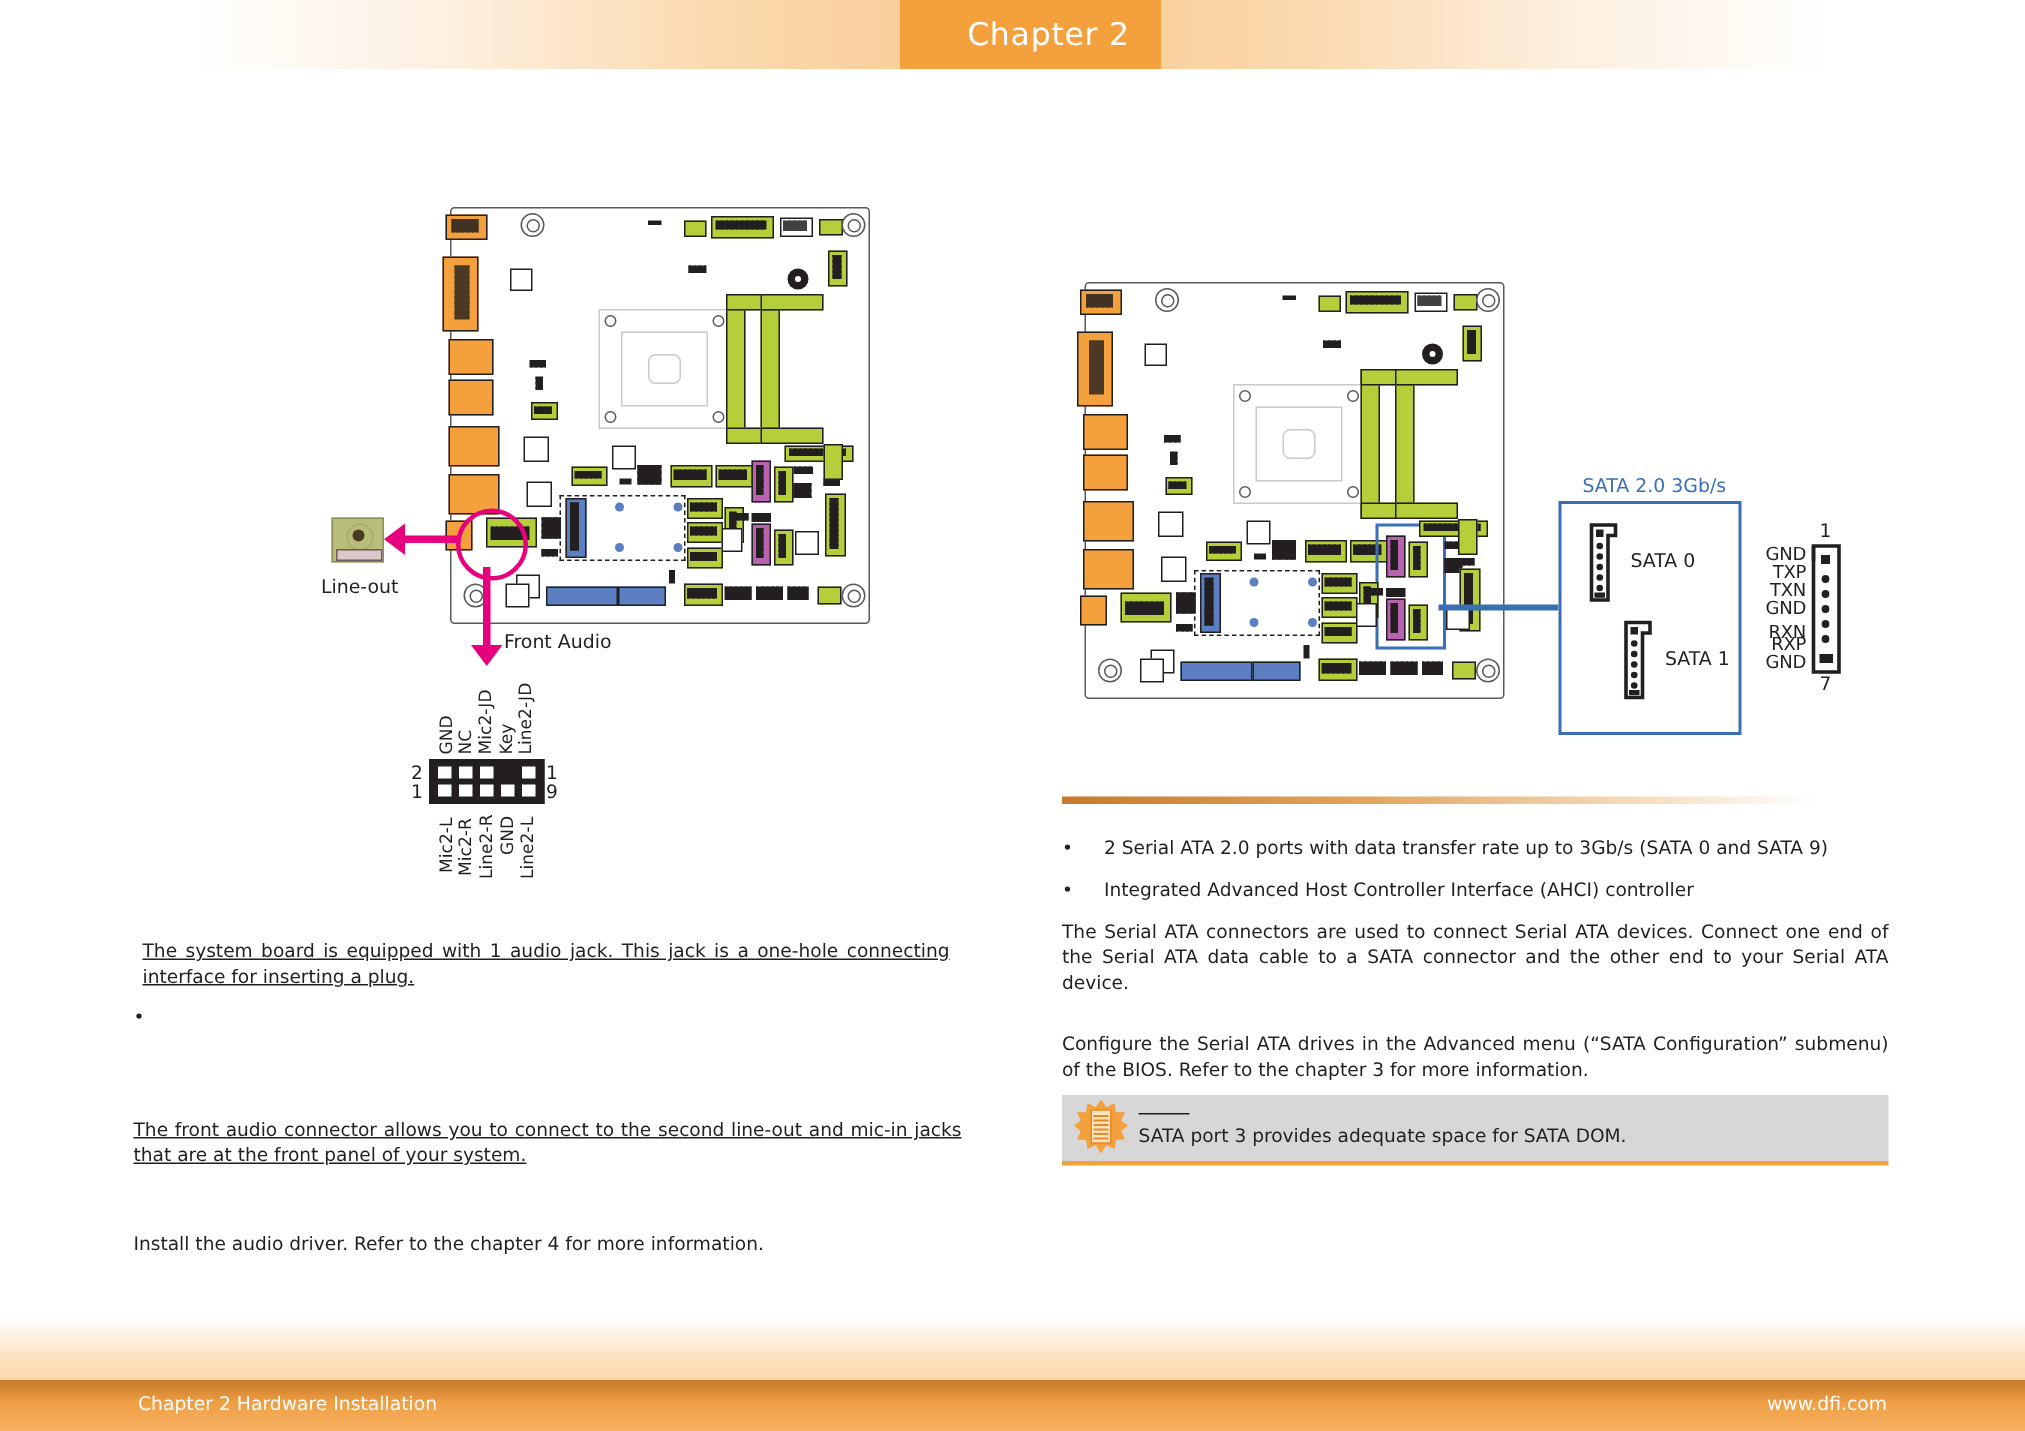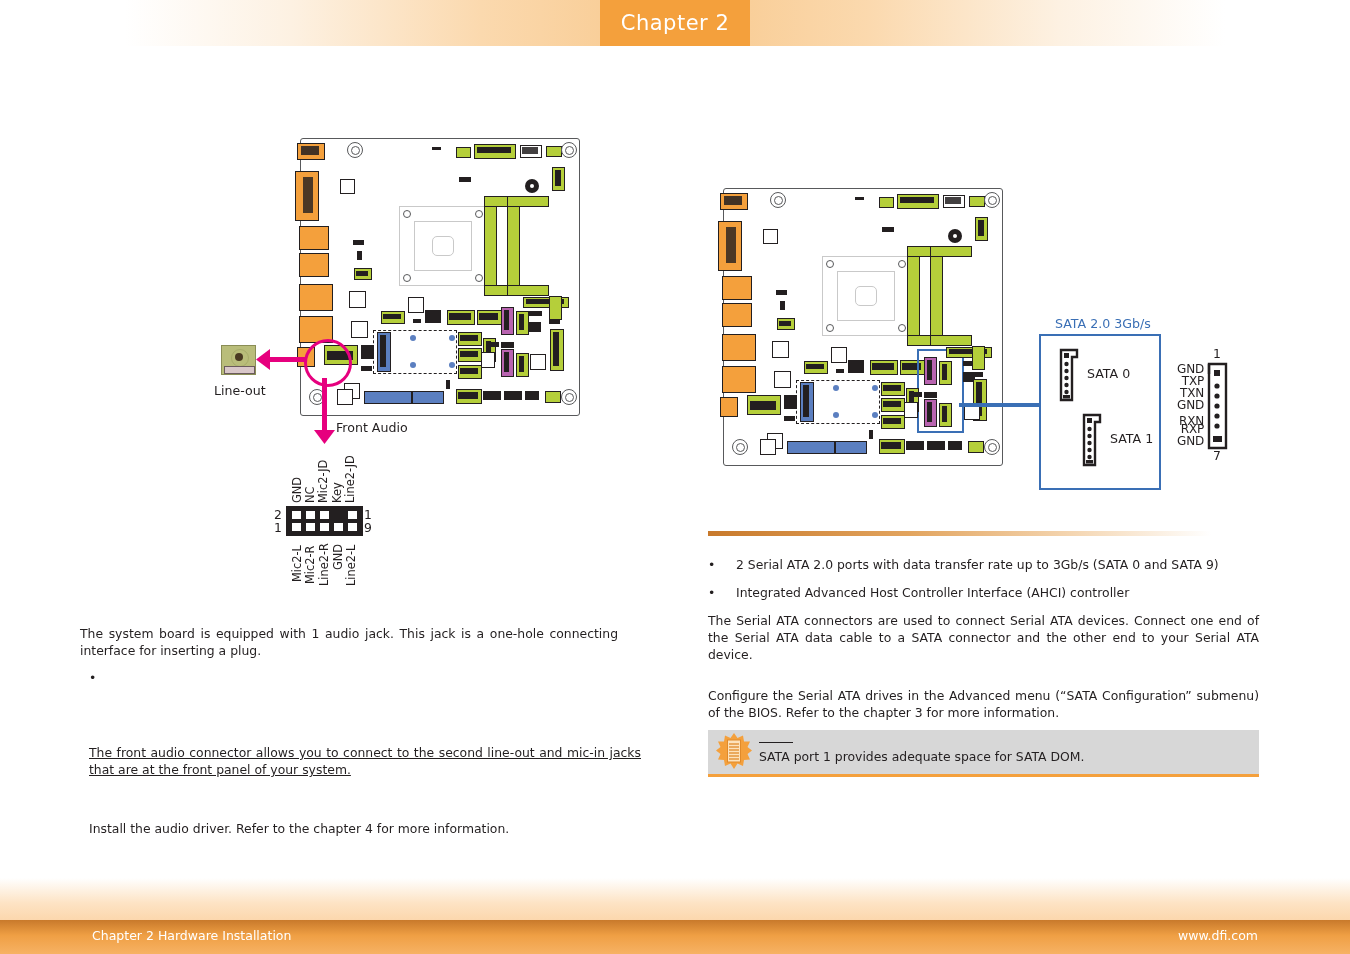--- a/index.html
+++ b/index.html
@@ -9,21 +9,21 @@
     font-family:"DejaVu Sans","Liberation Sans",sans-serif;
     color:#231f20;
   }
   
   .hdr{position:absolute;left:0;top:0;width:1350px;height:46px;}
   .hdr-left{position:absolute;left:125px;top:0;width:475px;height:46px;
     background:linear-gradient(to right,#ffffff 0%,#fdf1e2 35%,#fbd9ae 75%,#f9cf9a 100%);}
   .hdr-right{position:absolute;left:750px;top:0;width:475px;height:46px;
     background:linear-gradient(to left,#ffffff 0%,#fdf1e2 35%,#fbd9ae 75%,#f9cf9a 100%);}
   .hdr-tab{position:absolute;left:600px;top:0;width:150px;height:46px;
-    background:#f4a03c;display:flex;align-items:center;justify-content:center;}
+    background:#f4a03c;display:flex;align-items:center;justify-content:center;padding-left:24px;}
   .hdr-tab span{color:#ffffff;font-size:21px;letter-spacing:.5px;}
   
   .ftr-fade{position:absolute;left:0;top:878px;width:1350px;height:42px;
     background:linear-gradient(to bottom,#ffffff 0%,#fde3c4 60%,#fcd7ad 100%);}
   .ftr-bar{position:absolute;left:0;top:920px;width:1350px;height:34px;
     background:linear-gradient(to bottom,#c8792b 0%,#ef9f44 45%,#f7b264 100%);}
   .ftr-bar .fl{position:absolute;left:92px;top:8px;color:#fff;font-size:12.5px;}
   .ftr-bar .fr{position:absolute;right:92px;top:8px;color:#fff;font-size:12.5px;}
   
   .para{position:absolute;font-size:12.4px;line-height:17px;text-align:justify;}
@@ -250,21 +250,21 @@
   <div class="num" style="left:78px;top:52px;">1</div>
   <div class="num" style="left:78px;top:65px;">9</div>
 
   <div class="vlabel" style="left:4px;top:83px;height:44px;">Mic2-L</div>
   <div class="vlabel" style="left:17px;top:83px;height:46px;">Mic2-R</div>
   <div class="vlabel" style="left:31px;top:83px;height:48px;">Line2-R</div>
   <div class="vlabel" style="left:45px;top:83px;height:32px;">GND</div>
   <div class="vlabel" style="left:58px;top:83px;height:48px;">Line2-L</div>
 </div>
 
-<div class="para" style="left:80px;top:625px;width:538px;">The system board is equipped with 1 audio jack. This jack is a one-hole connecting interface for inserting a plug.</div>
+<div class="para" style="left:95px;top:625px;width:538px;text-decoration:underline;">The system board is equipped with 1 audio jack. This jack is a one-hole connecting interface for inserting a plug.</div>
 
 <div class="bullet" style="left:89px;top:669px;width:538px;">
   <span class="dot">•</span>
 </div>
 
 <div class="para" style="left:89px;top:744px;width:552px;text-decoration:underline;">The front audio connector allows you to connect to the second line-out and mic-in jacks that are at the front panel of your system.</div>
 
 <div class="para" style="left:89px;top:820px;width:552px;text-align:left;">Install the audio driver. Refer to the chapter 4 for more information.</div>
 
 <div class="board" style="left:723px;top:188px;width:278px;height:276px;">
@@ -471,19 +471,19 @@
   <g stroke="#e08a2a" stroke-width="1.3">
     <line x1="13" y1="11" x2="23" y2="11"></line>
     <line x1="13" y1="14" x2="23" y2="14"></line>
     <line x1="13" y1="17" x2="23" y2="17"></line>
     <line x1="13" y1="20" x2="23" y2="20"></line>
     <line x1="13" y1="23" x2="23" y2="23"></line>
     <line x1="13" y1="26" x2="23" y2="26"></line>
   </g>
 </svg>
 <div class="note-underline" style="left:759px;top:742px;width:34px;"></div>
-<div class="note-txt" style="left:759px;top:749px;width:480px;">SATA port 1 provides adequate space for SATA DOM.</div>
+<div class="note-txt" style="left:759px;top:749px;width:480px;">SATA port 3 provides adequate space for SATA DOM.</div>
 
 <div class="ftr-fade"></div>
 <div class="ftr-bar">
   <span class="fl">Chapter 2 Hardware Installation</span>
   <span class="fr">www.dfi.com</span>
 </div>
 
 </body></html>

